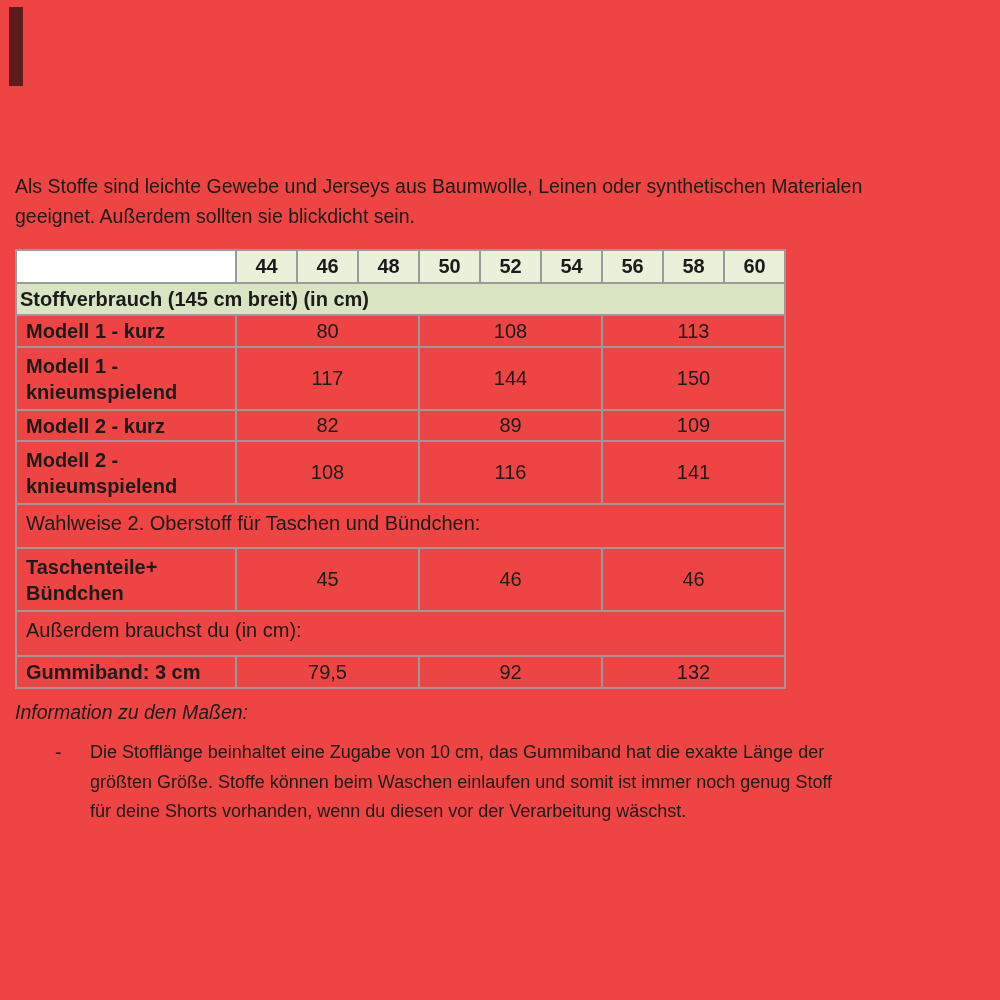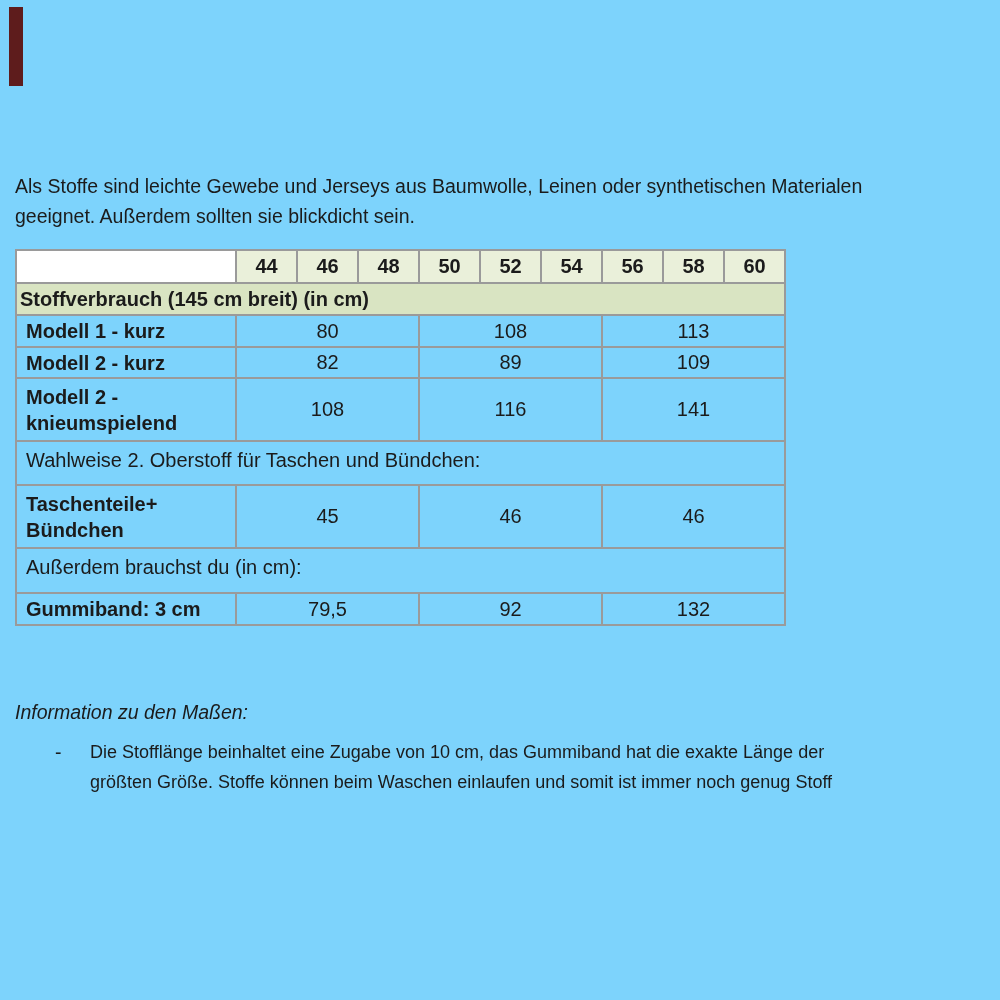--- a/index.html
+++ b/index.html
@@ -5,21 +5,21 @@
   :root{
     --text:#1b1b1b;
     --table-border:#9a9a9a;
     --green-light:#eaf0da;
     --green-band:#d9e4c2;
     --mark:#5e1c1c;
   }
   *{margin:0;padding:0;box-sizing:border-box;}
   html,body{width:1000px;height:1000px;background:#fff;}
   body{font-family:"Liberation Sans",sans-serif;color:var(--text);overflow:hidden;}
-  .page{position:relative;width:1000px;height:1000px;background:#7dd3fc;}
+  .page{position:relative;width:1000px;height:1000px;background:#ef4444;}
 
   .red-mark{position:absolute;left:9px;top:7px;width:14px;height:79px;background:var(--mark);}
 
   .intro{position:absolute;left:15px;top:171px;width:960px;font-size:19.5px;line-height:30px;}
 
   table.req{
     position:absolute;left:15px;top:249px;width:769px;
     border-collapse:collapse;table-layout:fixed;
     font-size:20px;
   }
@@ -87,20 +87,26 @@
     </tr>
     <tr class="r-band">
       <td class="band" colspan="10">Stoffverbrauch (145 cm breit) (in cm)</td>
     </tr>
     <tr class="r-std">
       <td class="label">Modell 1 - kurz</td>
       <td class="val" colspan="3">80</td>
       <td class="val" colspan="3">108</td>
       <td class="val" colspan="3">113</td>
     </tr>
+    <tr class="r-tall">
+      <td class="label">Modell 1 - knieumspielend</td>
+      <td class="val" colspan="3">117</td>
+      <td class="val" colspan="3">144</td>
+      <td class="val" colspan="3">150</td>
+    </tr>
     <tr class="r-std2">
       <td class="label">Modell 2 - kurz</td>
       <td class="val" colspan="3">82</td>
       <td class="val" colspan="3">89</td>
       <td class="val" colspan="3">109</td>
     </tr>
     <tr class="r-tall">
       <td class="label">Modell 2 - knieumspielend</td>
       <td class="val" colspan="3">108</td>
       <td class="val" colspan="3">116</td>
@@ -126,15 +132,16 @@
     </tr>
   </tbody>
     </table>
 
   <div class="info-heading">Information zu den Maßen:</div>
 
   <div class="bullet-marker">-</div>
   <div class="bullet-text">
     <div>Die Stofflänge beinhaltet eine Zugabe von 10 cm, das Gummiband hat die exakte Länge der</div>
     <div>größten Größe. Stoffe können beim Waschen einlaufen und somit ist immer noch genug Stoff</div>
+    <div>für deine Shorts vorhanden, wenn du diesen vor der Verarbeitung wäschst.</div>
   </div>
 
 </div>
 
 </body></html>

